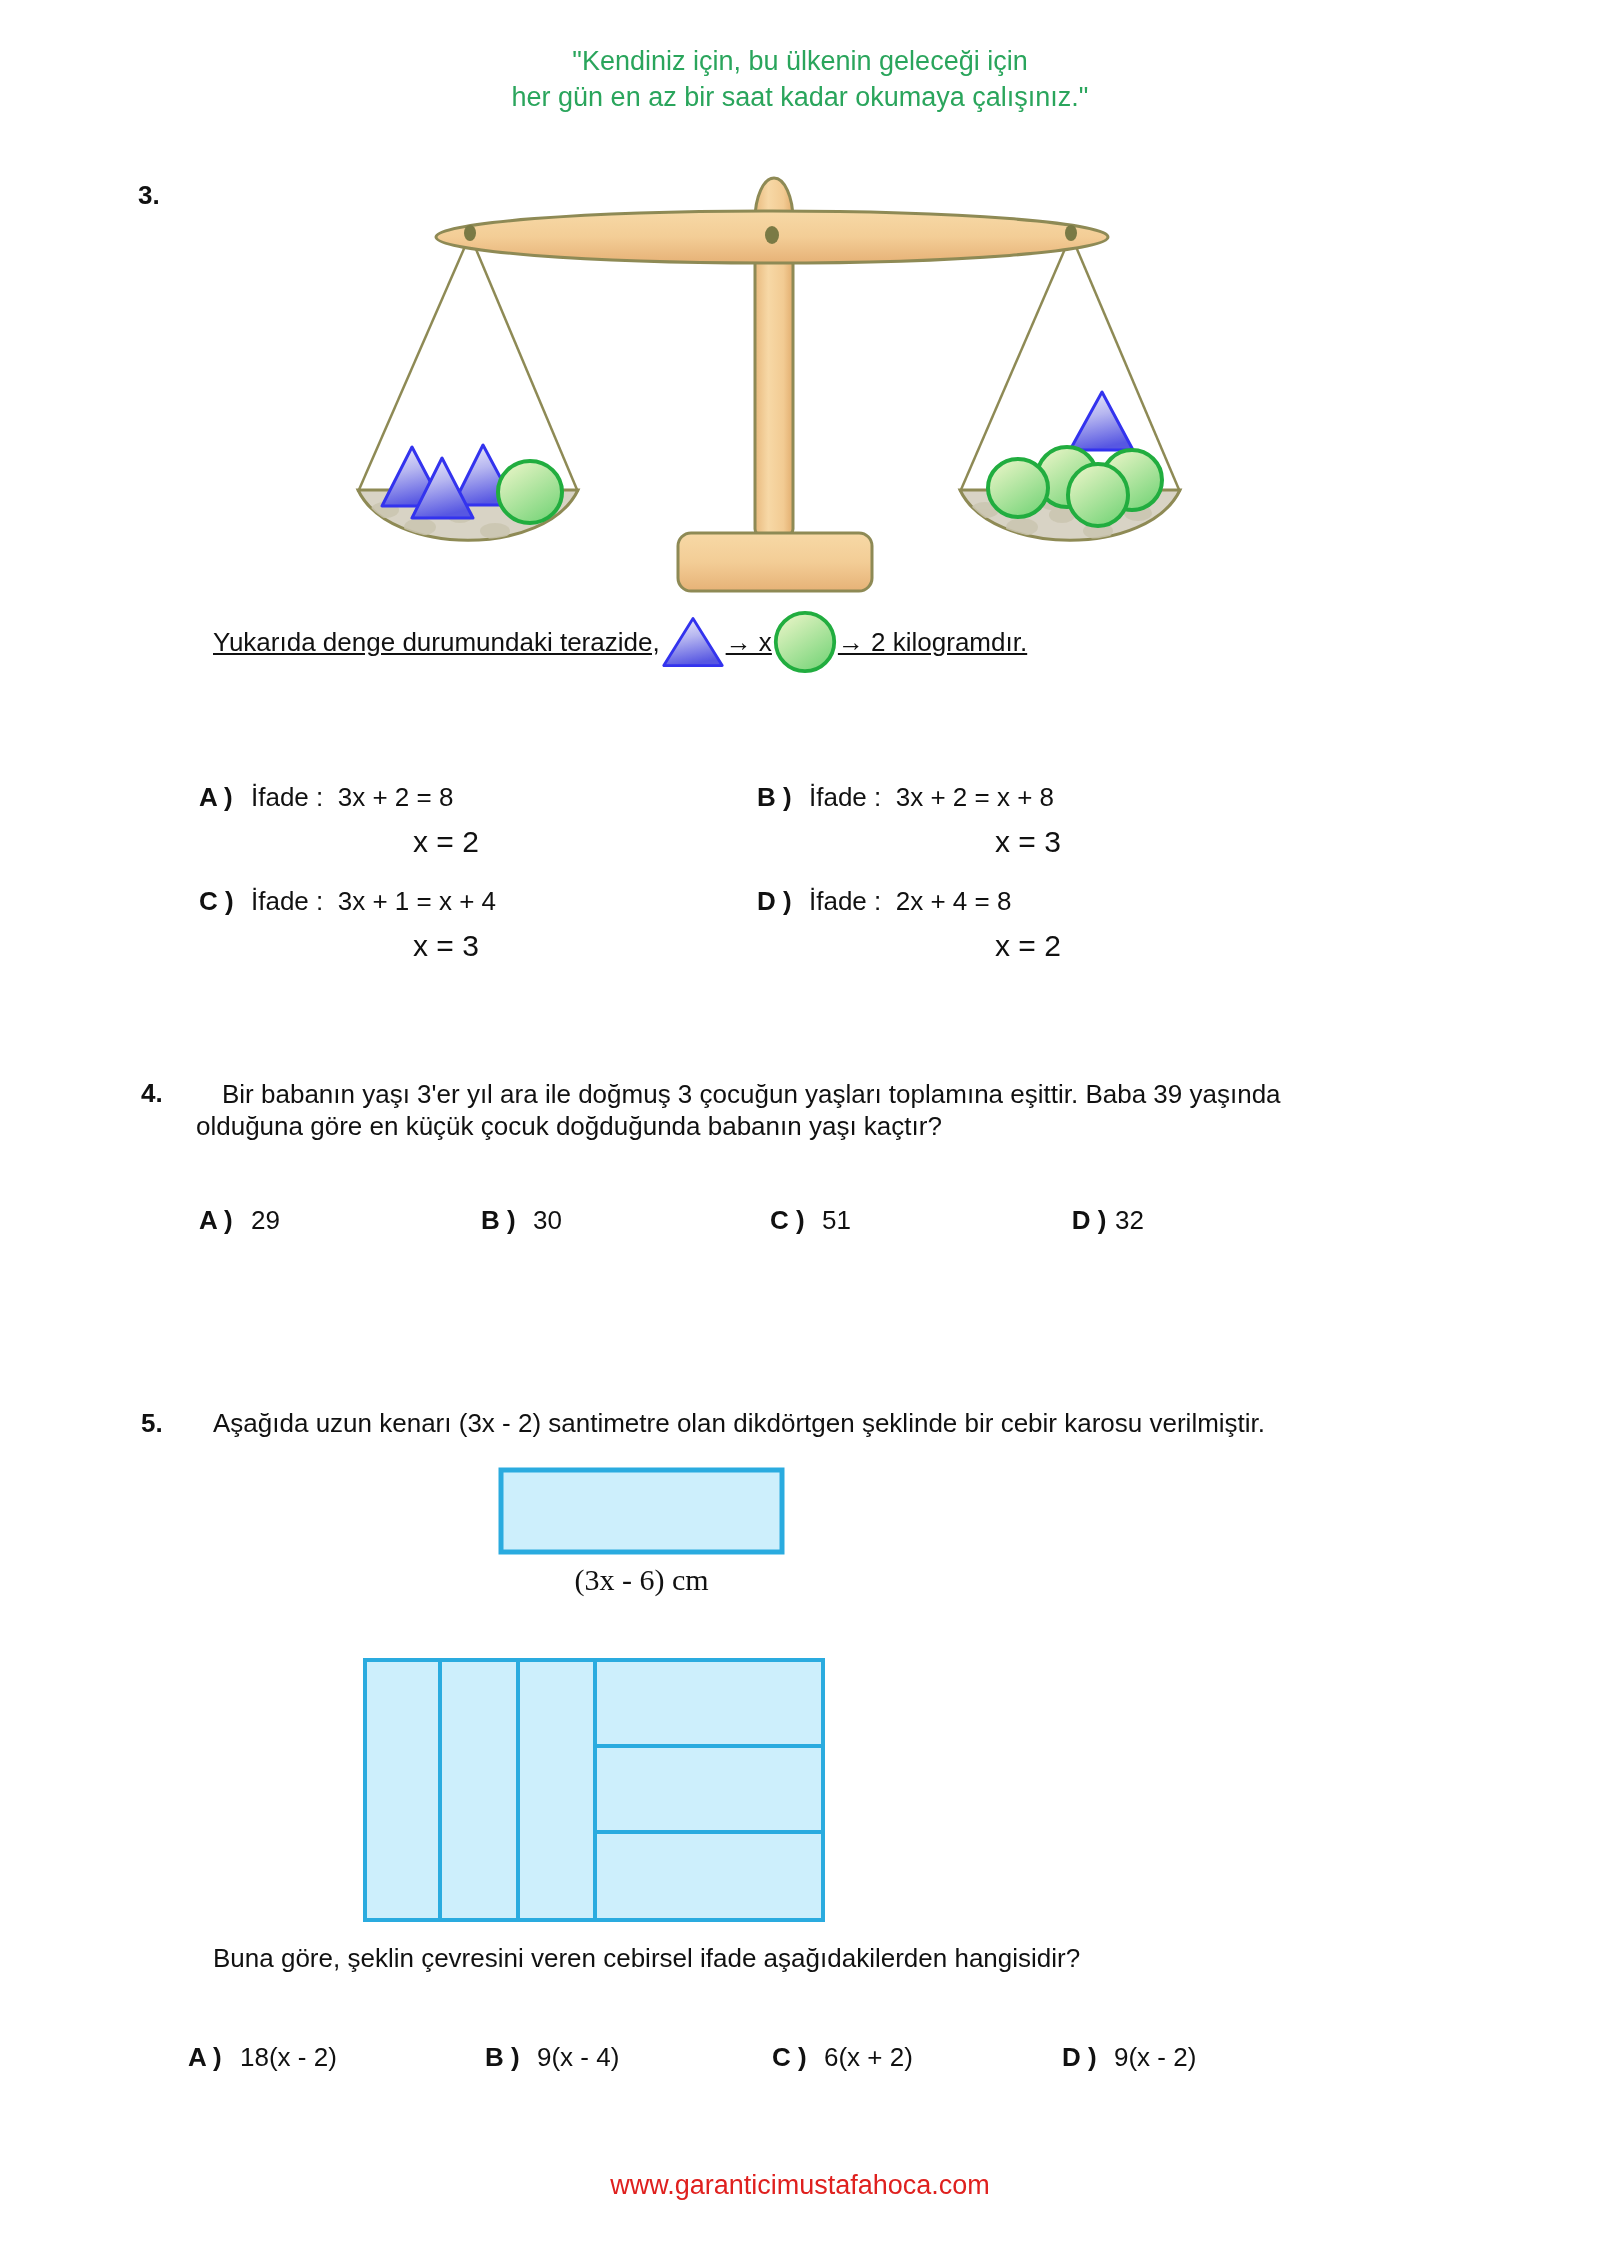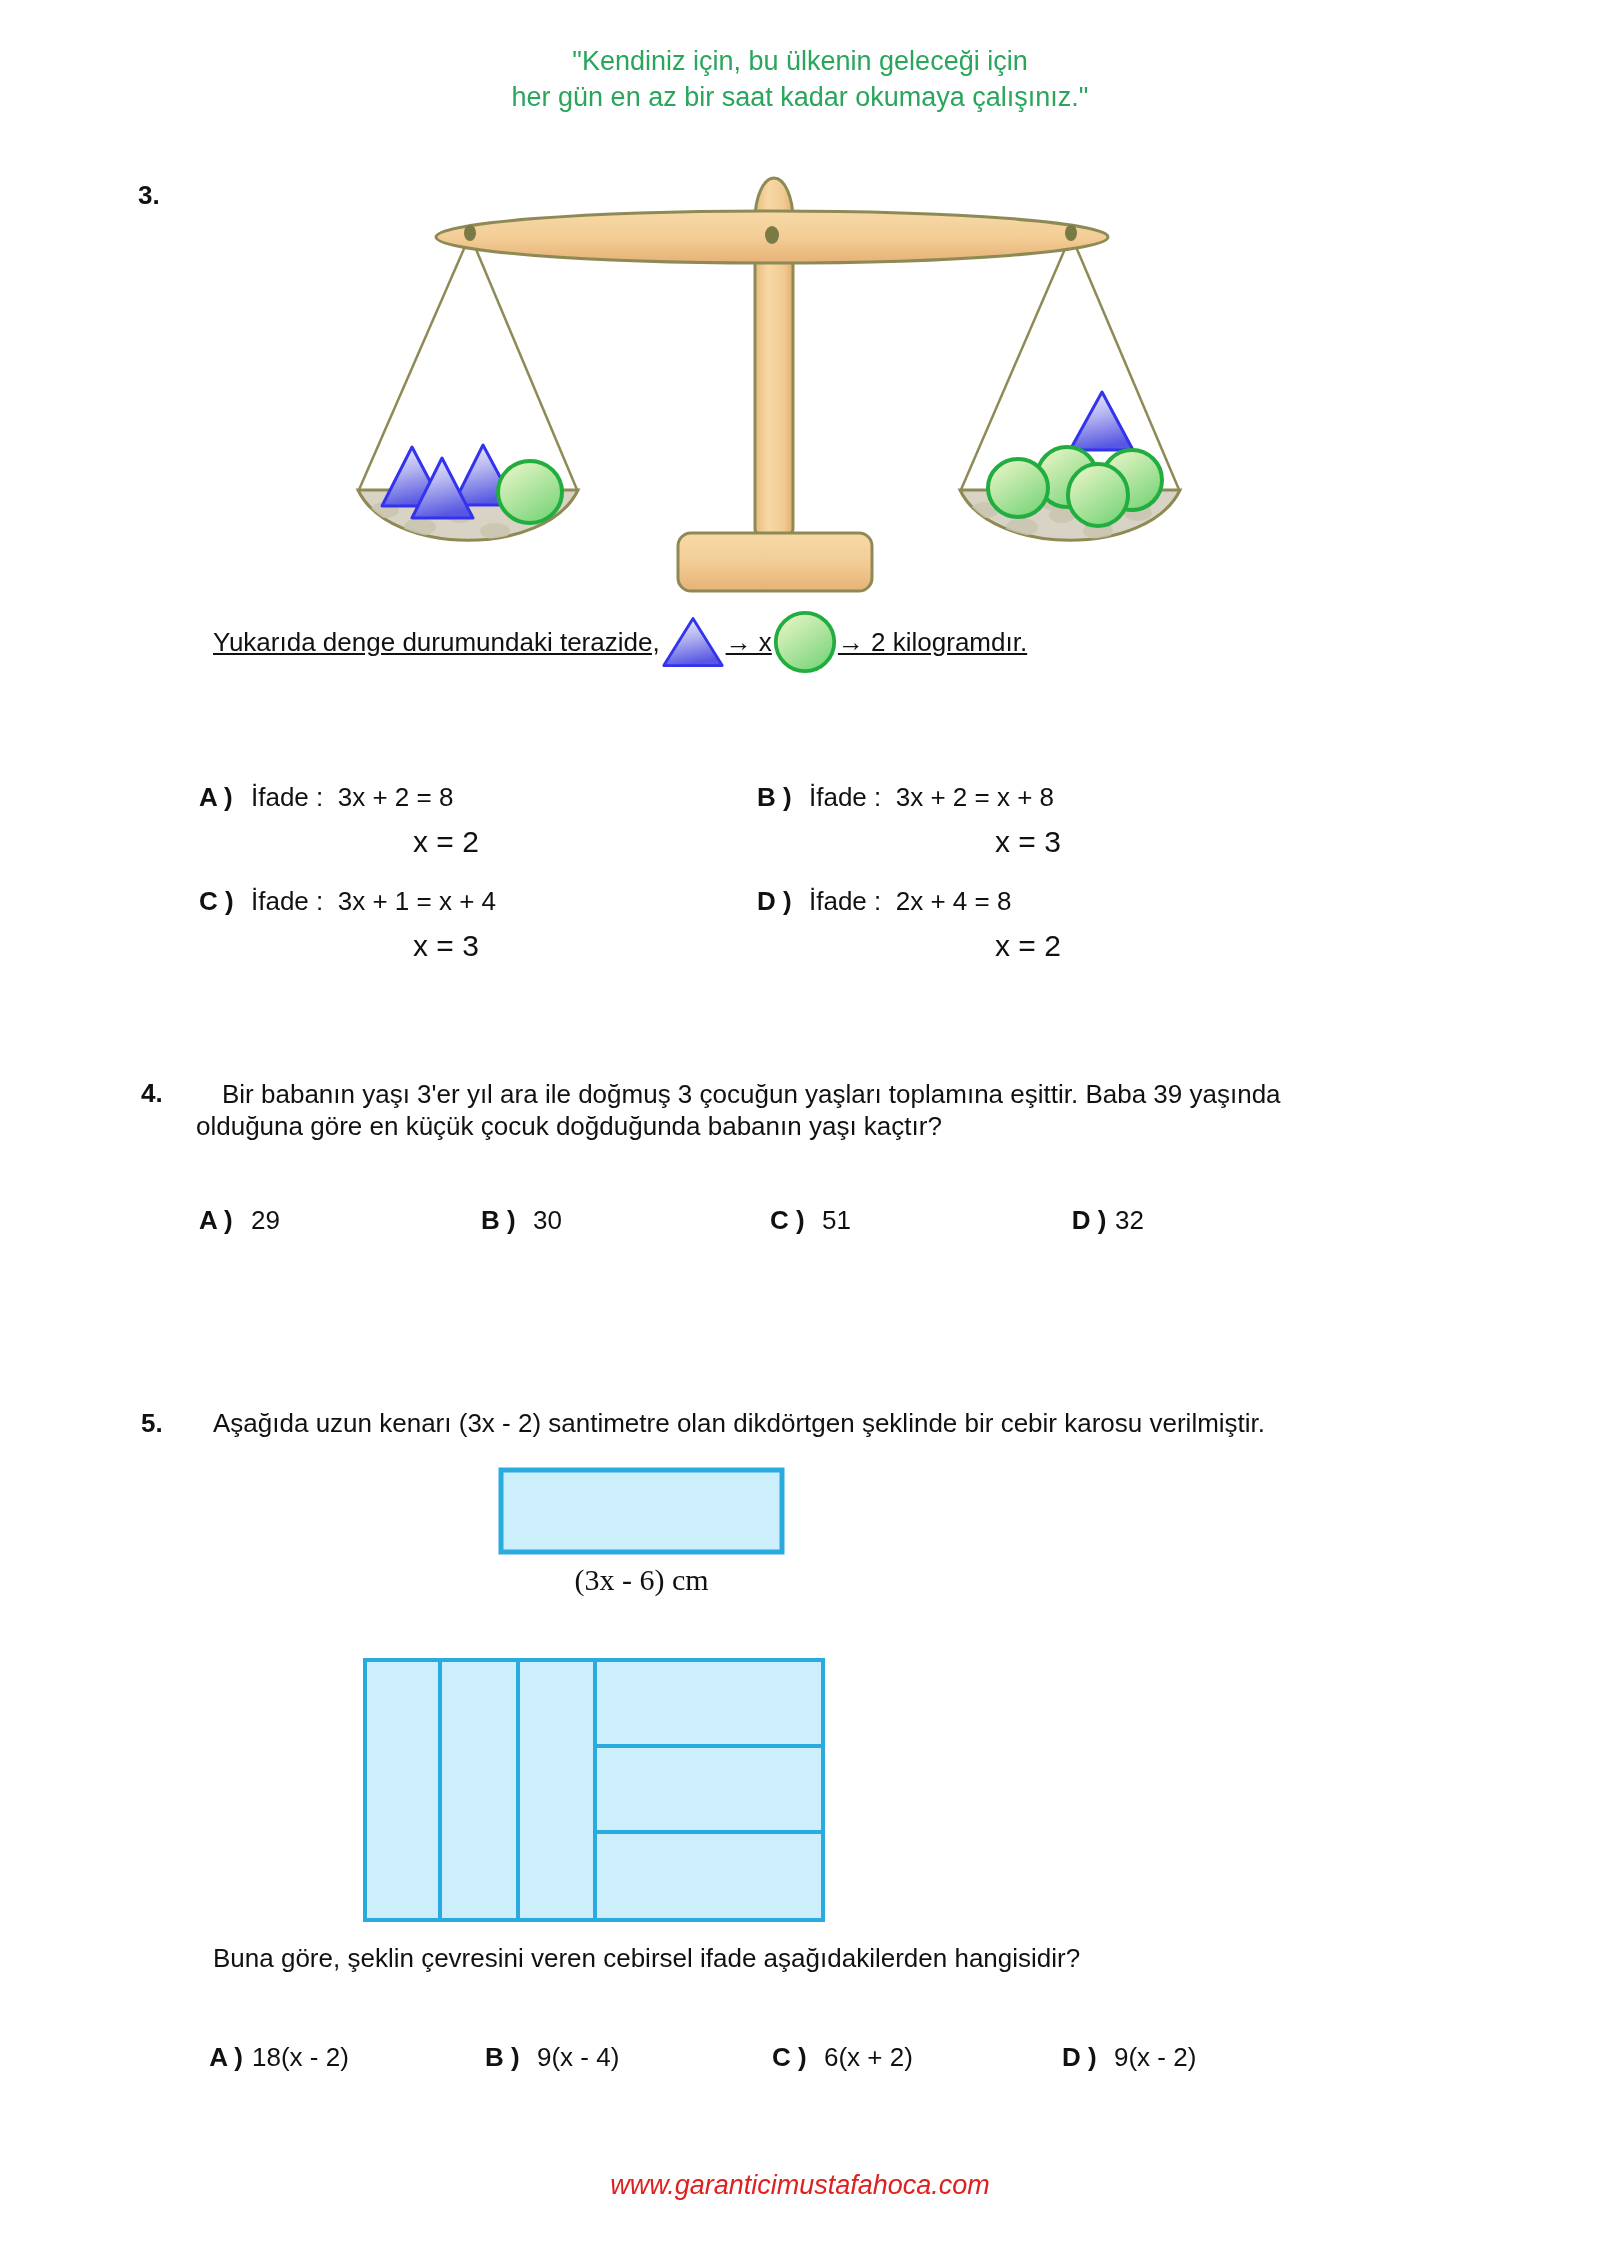--- a/index.html
+++ b/index.html
@@ -186,28 +186,28 @@
       <rect x="77" y="2" width="78" height="260"></rect>
       <rect x="155" y="2" width="77" height="260"></rect>
       <rect x="232" y="2" width="228" height="86"></rect>
       <rect x="232" y="88" width="228" height="86"></rect>
       <rect x="232" y="174" width="228" height="88"></rect>
     </g>
   </svg>
 
   <div class="abs body-text" style="left:213px;top:1943px;">Buna göre, şeklin çevresini veren cebirsel ifade aşağıdakilerden hangisidir?</div>
 
-  <div class="abs" style="left:200px;top:2042px;text-align:center;">
+  <div class="abs" style="left:188px;top:2042px;">
     <span class="opt-letter">A )</span><span class="opt-value">18(x - 2)</span>
   </div>
   <div class="abs" style="left:485px;top:2042px;">
     <span class="opt-letter">B )</span><span class="opt-value">9(x - 4)</span>
   </div>
   <div class="abs" style="left:772px;top:2042px;">
     <span class="opt-letter">C )</span><span class="opt-value">6(x + 2)</span>
   </div>
   <div class="abs" style="left:1062px;top:2042px;">
     <span class="opt-letter">D )</span><span class="opt-value">9(x - 2)</span>
   </div>
 
-  <div class="abs footer-url" style="top:2170px;left:0;font-style:italic;">www.garanticimustafahoca.com</div>
+  <div class="abs footer-url" style="top:2170px;left:0;">www.garanticimustafahoca.com</div>
 
 </div>
 
 </body></html>

